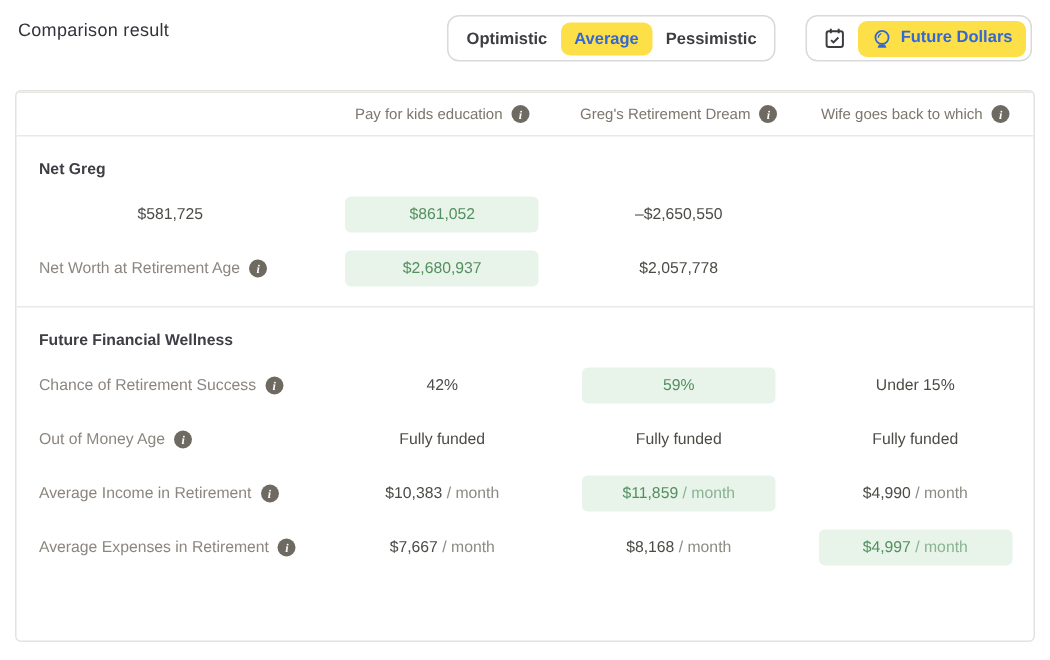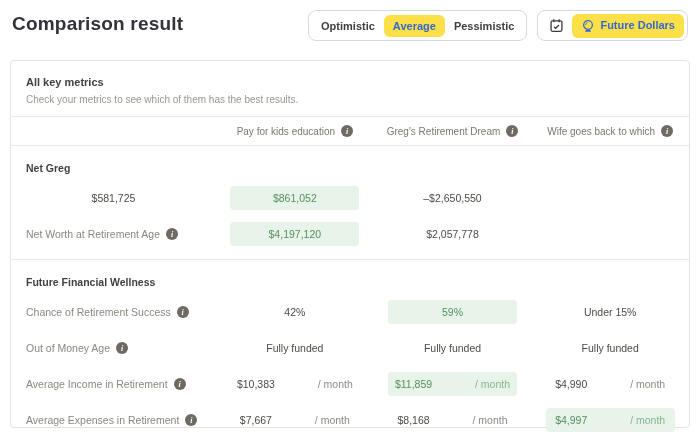--- a/index.html
+++ b/index.html
@@ -8,23 +8,23 @@
     background: #ffffff;
     font-family: "Liberation Sans", sans-serif;
     overflow: hidden;
   }
   
   .topbar {
     display: flex; justify-content: space-between; align-items: flex-start;
     padding: 10px 12px 0 12px; height: 52px;
   }
   .page-title {
-    font-size: 19px; font-weight: bold; color: #32323a; letter-spacing: .2px; padding-top: 3px; text-align: center;
-  }
-  .top-controls { display: flex; gap: 10px; }
+    font-size: 12px; font-weight: normal; color: #32323a; letter-spacing: .2px; padding-top: 3px; text-align: center;
+  }
+  .top-controls { display: flex; gap: 20px; }
   .btn-group {
     display: flex; align-items: center;
     border: 1px solid #d9d9d9; border-radius: 8px;
     padding: 3px; background: #fff; height: 31px;
   }
   .seg {
     font-size: 11px; font-weight: 600; color: #3d3d42;
     padding: 5px 9px; border-radius: 6px; cursor: pointer; white-space: nowrap;
   }
   .seg.selected { background: #fde047; color: #3467d6; }
@@ -59,21 +59,21 @@
   }
   .section-title-row { padding: 12px 15px 4px 15px; }
   .section-title { font-size: 10.5px; font-weight: bold; color: #3f3e44; }
   .section.bordered { border-top: 1px solid #e9e9e6; margin-top: 7px; }
   .trow { height: 36px; }
   .label-cell {
     display: flex; align-items: center; gap: 6px;
     padding-left: 15px; font-size: 10.5px; color: #8c8680;
   }
   .val-cell { text-align: center; font-size: 10.5px; color: #4d4b46; }
-  .suffix { color: #8c8a84; padding-left: 40px; }
+  .suffix { color: #8c8a84; }
   .pill {
     display: inline-block; width: 82%; padding: 6px 0;
     background: #e8f3ea; border-radius: 4px;
     color: #54905f; font-size: 10.5px;
   }
   .pill .suffix { color: #88b492; }
   
   .info-icon {
     width: 12px; height: 12px; border-radius: 50%;
     background: #6e6a62; color: #fff;
@@ -114,24 +114,20 @@
             <path d="M5.6 12.4 L10.4 12.4 L11.4 14.6 L4.6 14.6 Z" fill="#3467d6"></path>
           </svg>
         </span>
         <span>Future Dollars</span>
       </div>
     </div>
   </div>
 </div>
 
 <div class="card">
-  <div class="card-head">
-    <div class="card-title">All key metrics</div>
-    <div class="card-sub">Check your metrics to see which of them has the best results.</div>
-  </div>
 
   <div class="grid-row thead">
     <div></div>
     <div class="col-h">
       <span>Pay for kids education</span>
       <span class="info-icon"></span>
     </div>
     <div class="col-h">
       <span>Greg's Retirement Dream</span>
       <span class="info-icon"></span>
@@ -152,21 +148,21 @@
         <span class="pill">$861,052</span>
       </div>
       <div class="val-cell">–$2,650,550</div>
     </div>
     <div class="grid-row trow">
       <div class="label-cell">
         <span>Net Worth at Retirement Age</span>
         <span class="info-icon"></span>
       </div>
       <div class="val-cell">
-        <span class="pill">$4,197,120</span>
+        <span class="pill">$2,680,937</span>
       </div>
       <div class="val-cell">$2,057,778</div>
     </div>
   </div>
 
   <div class="section bordered">
     <div class="section-title-row">
       <span class="section-title">Future Financial Wellness</span>
     </div>
 

